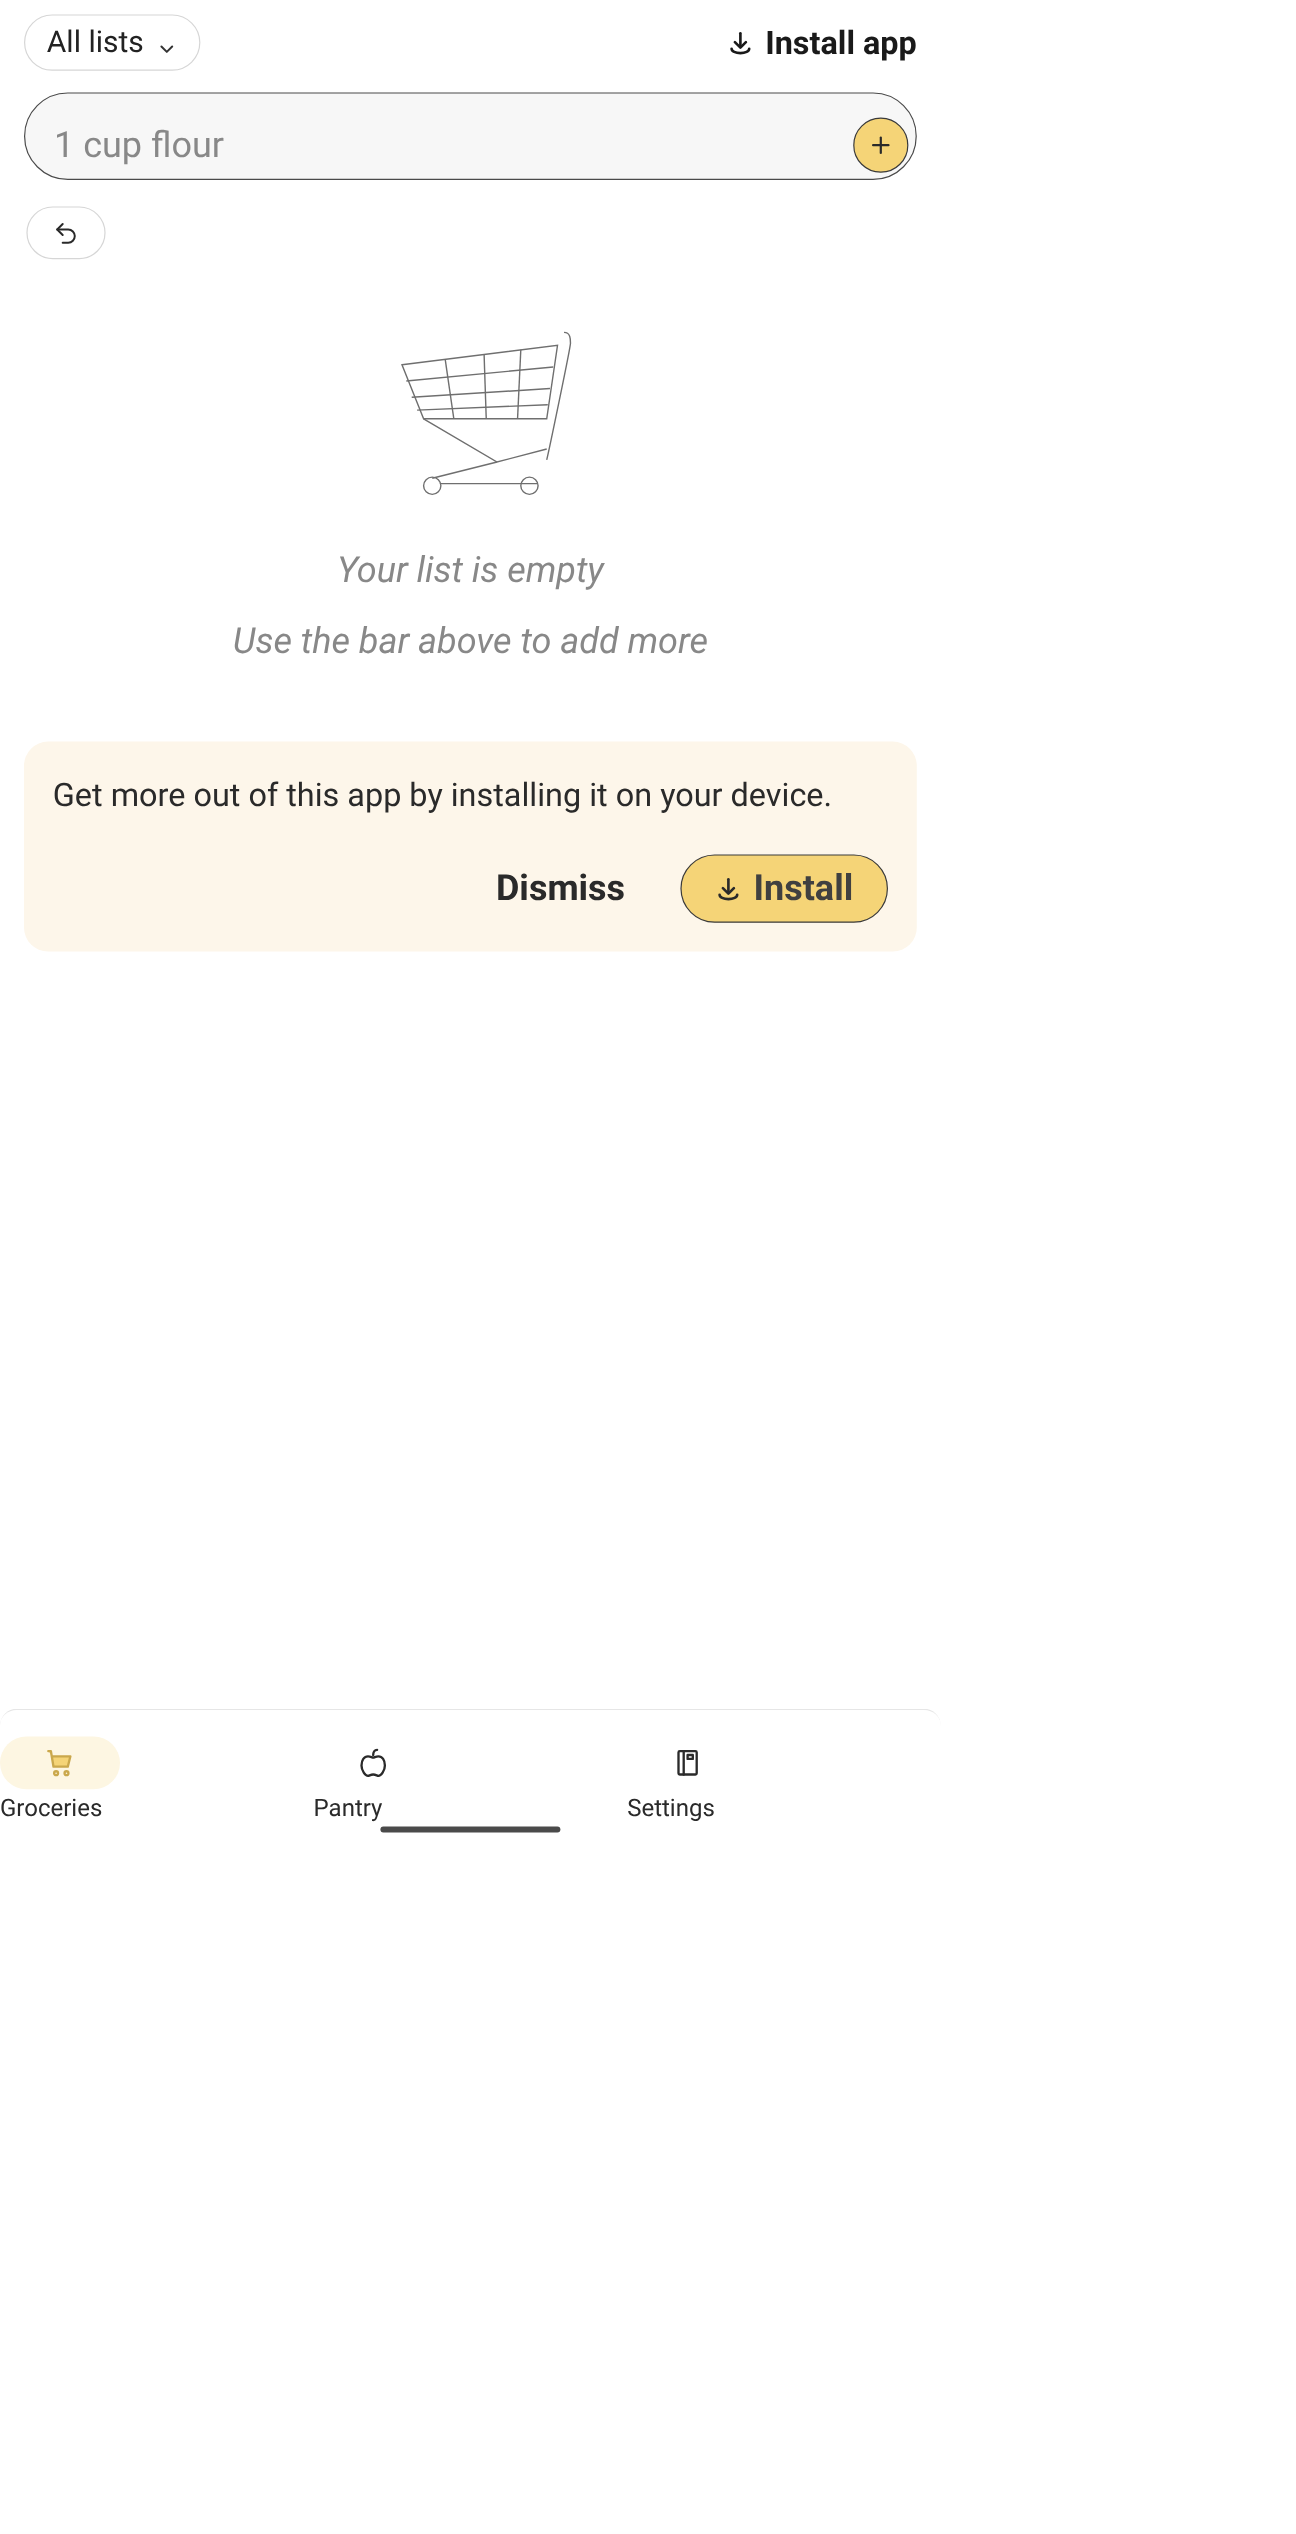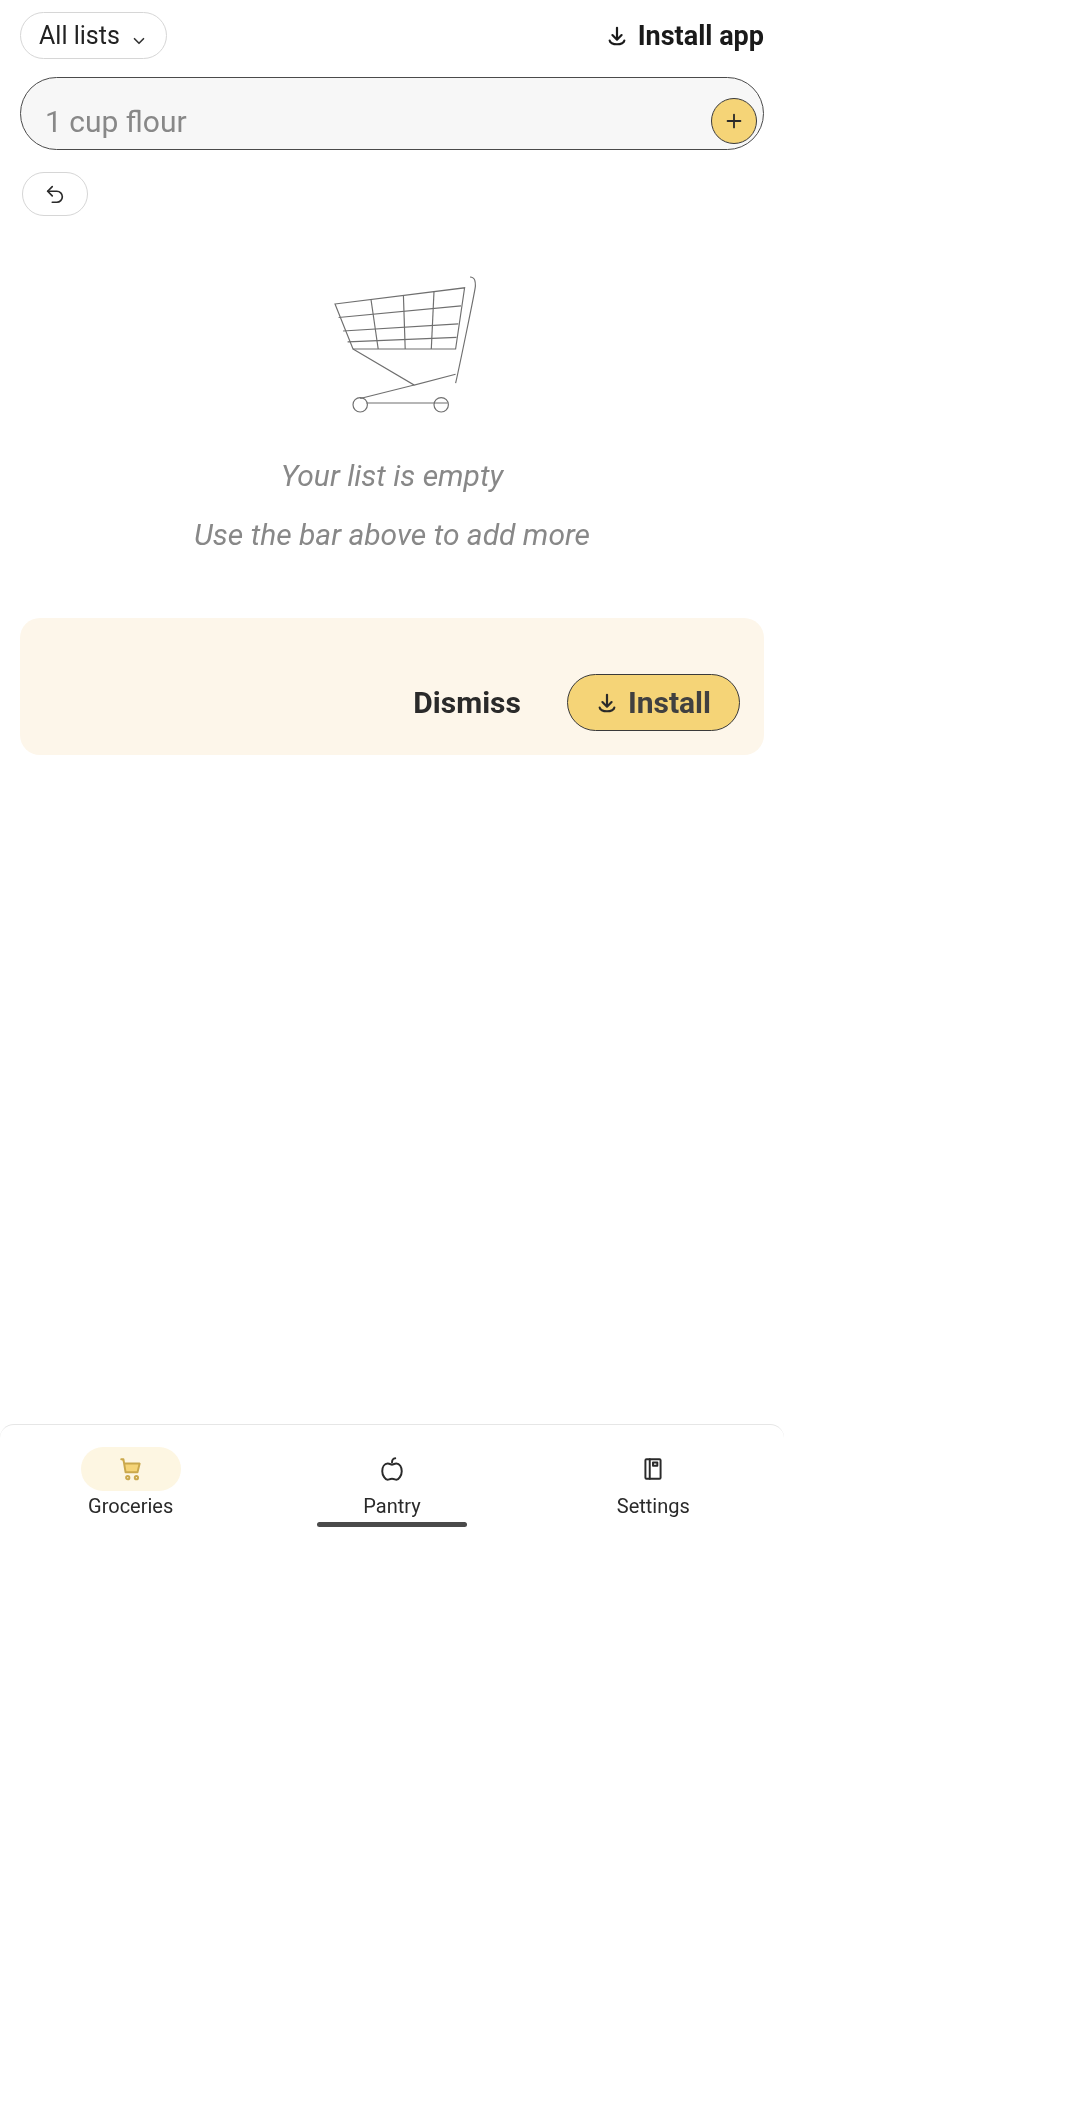--- a/index.html
+++ b/index.html
@@ -187,21 +187,21 @@
       height: 110px;
       display: flex;
       border-top: 1px solid #e6e6e6;
       border-radius: 14px 14px 0 0;
       background: #fff;
     }
     .tab {
       flex: 1;
       display: flex;
       flex-direction: column;
-      align-items: center;
+      align-items: flex-start;
       justify-content: center;
       gap: 3px;
       cursor: pointer;
       padding-top: 6px;
     }
     .tab-pill {
       width: 100px;
       height: 44px;
       border-radius: 999px;
       display: flex;
@@ -286,20 +286,21 @@
     <line x1="65" y1="150" x2="155" y2="150"></line>
     <line x1="118" y1="130" x2="58" y2="145"></line>
     <circle cx="58" cy="152" r="8"></circle>
     <circle cx="148" cy="152" r="8"></circle>
   </svg>
   <div class="empty-title">Your list is empty</div>
   <div class="empty-subtitle">Use the bar above to add more</div>
 </div>
 
 <div class="install-banner">
+  <div class="banner-text">Get more out of this app by installing it on your device.</div>
   <div class="banner-actions">
     <button class="dismiss-btn">Dismiss</button>
     <div class="install-btn">
       <svg viewBox="0 0 24 24" fill="none" stroke="#2a2a2a" stroke-width="2.4" stroke-linecap="round" stroke-linejoin="round">
           <path d="M12 3v12"></path>
           <polyline points="7 11 12 16 17 11"></polyline>
           <path d="M4 17 A8 4 0 0 0 20 17" fill="none"></path>
         </svg>
       <span class="install-btn-label">Install</span>
     </div>

